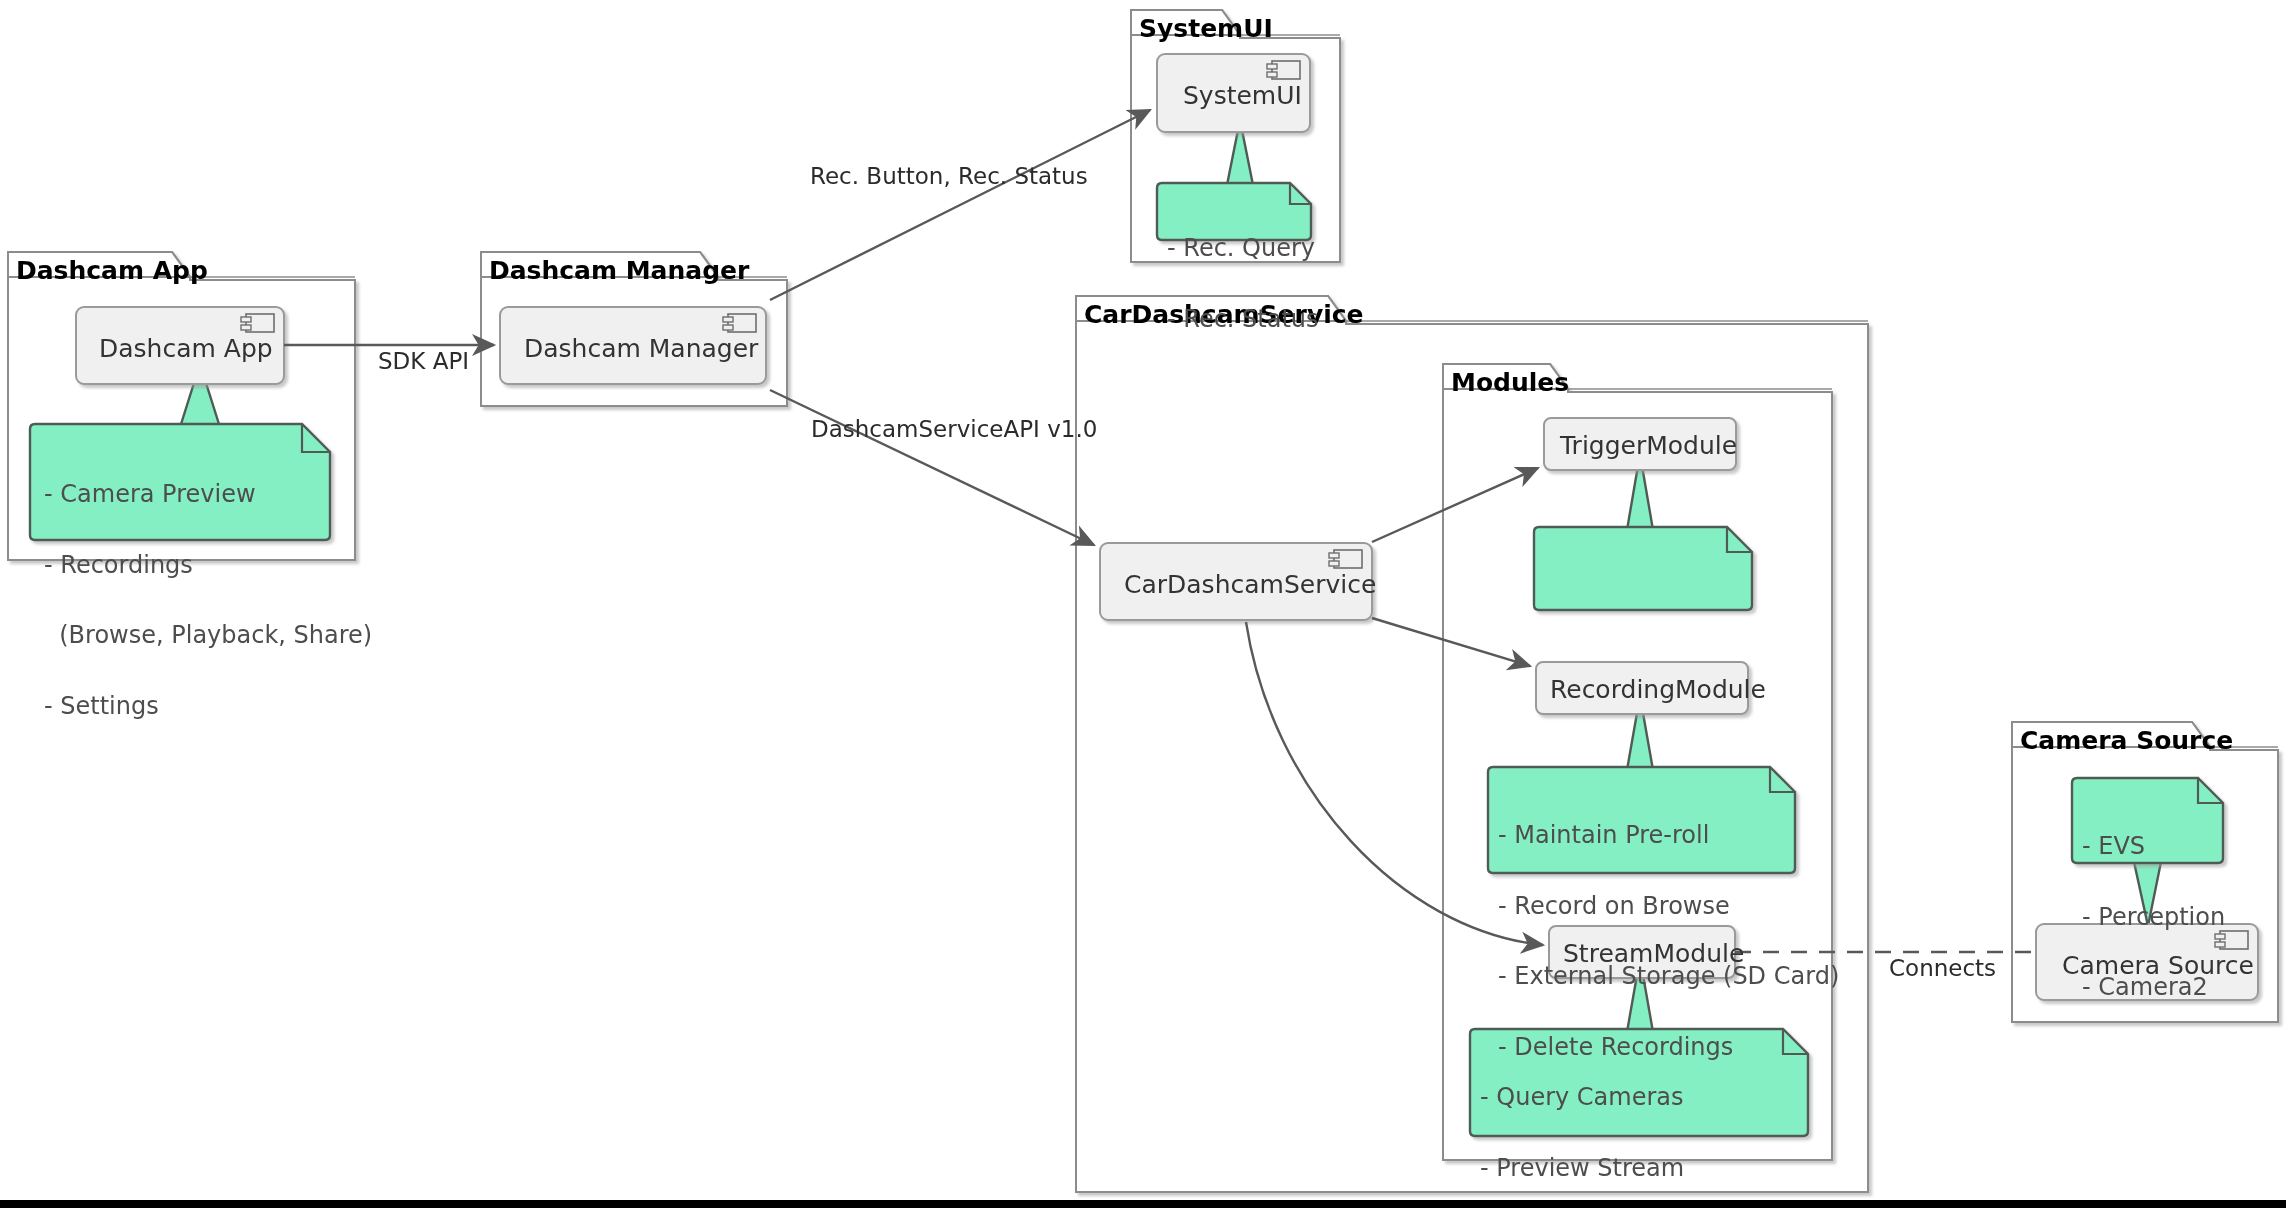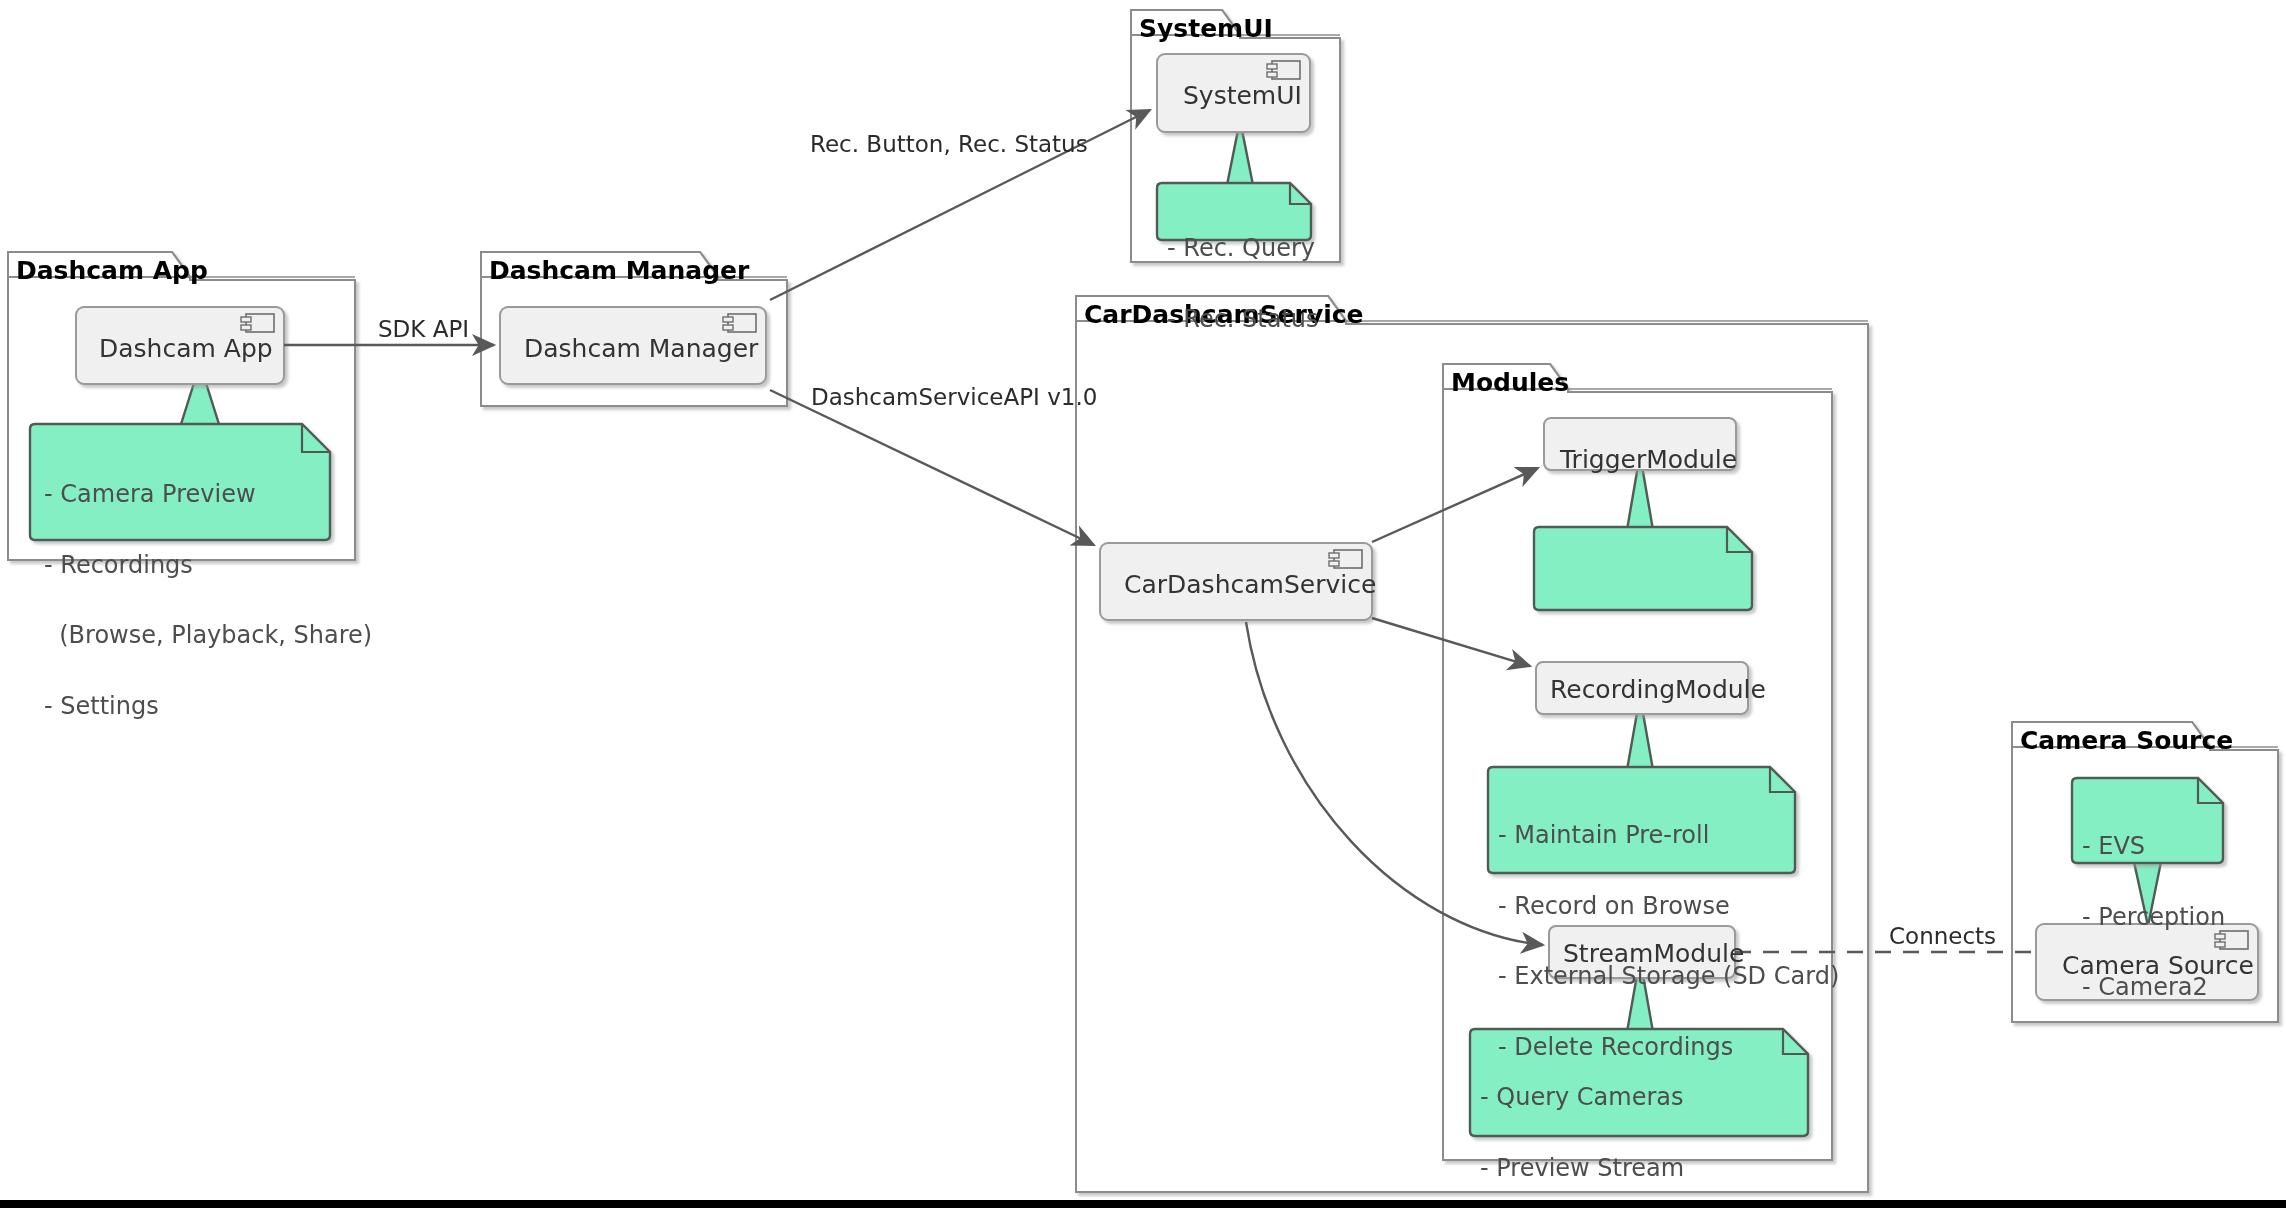--- a/index.html
+++ b/index.html
@@ -49,20 +49,21 @@
   
   .note-text {
     font-size: 24px;
     color: #4d4d4d;
     line-height: 23.5px;
   }
   
   .edge-label {
     font-size: 23px;
     color: #2b2b2b;
+    margin-top: 32px;
   }
   .bottombar {
     position: absolute;
     left: 0;
     bottom: 0;
     width: 2286px;
     height: 8px;
     background: #000000;
     z-index: 10;
   }
@@ -241,21 +242,21 @@
   <div class="txt pkg-title" style="left:489px; top:256px;">Dashcam Manager</div>
   <div class="txt pkg-title" style="left:1139px; top:14px;">SystemUI</div>
   <div class="txt pkg-title" style="left:1084px; top:300px;">CarDashcamService</div>
   <div class="txt pkg-title" style="left:1451px; top:368px;">Modules</div>
   <div class="txt pkg-title" style="left:2020px; top:726px;">Camera Source</div>
 
   <div class="txt comp-label" style="left:99px; top:334px;">Dashcam App</div>
   <div class="txt comp-label" style="left:524px; top:334px;">Dashcam Manager</div>
   <div class="txt comp-label" style="left:1183px; top:81px;">SystemUI</div>
   <div class="txt comp-label" style="left:1124px; top:570px;">CarDashcamService</div>
-  <div class="txt comp-label" style="left:1560px; top:445px;">TriggerModule</div>
+  <div class="txt comp-label" style="left:1560px; top:431px;">TriggerModule</div>
   <div class="txt comp-label" style="left:1550px; top:675px;">RecordingModule</div>
   <div class="txt comp-label" style="left:1563px; top:939px;">StreamModule</div>
   <div class="txt comp-label" style="left:2062px; top:951px;">Camera Source</div>
 
   <div class="txt note-text" style="left:44px; top:436px;">
     <div>- Camera Preview</div>
     <div>- Recordings</div>
     <div>  (Browse, Playback, Share)</div>
     <div>- Settings</div>
   </div>

